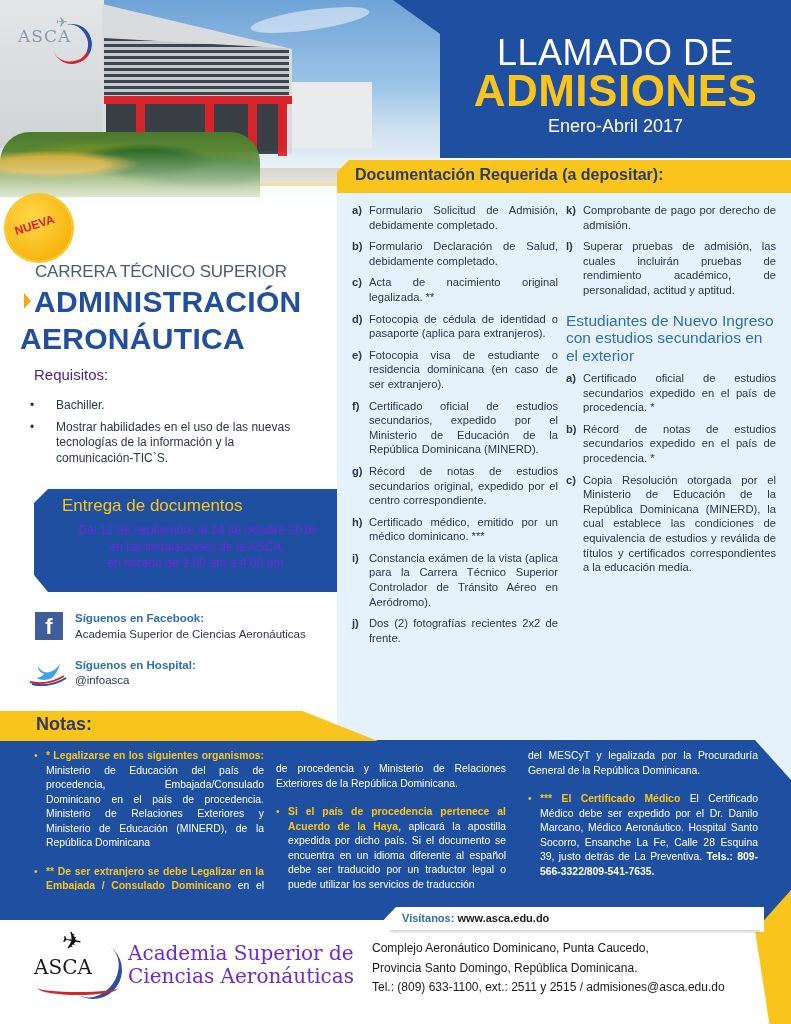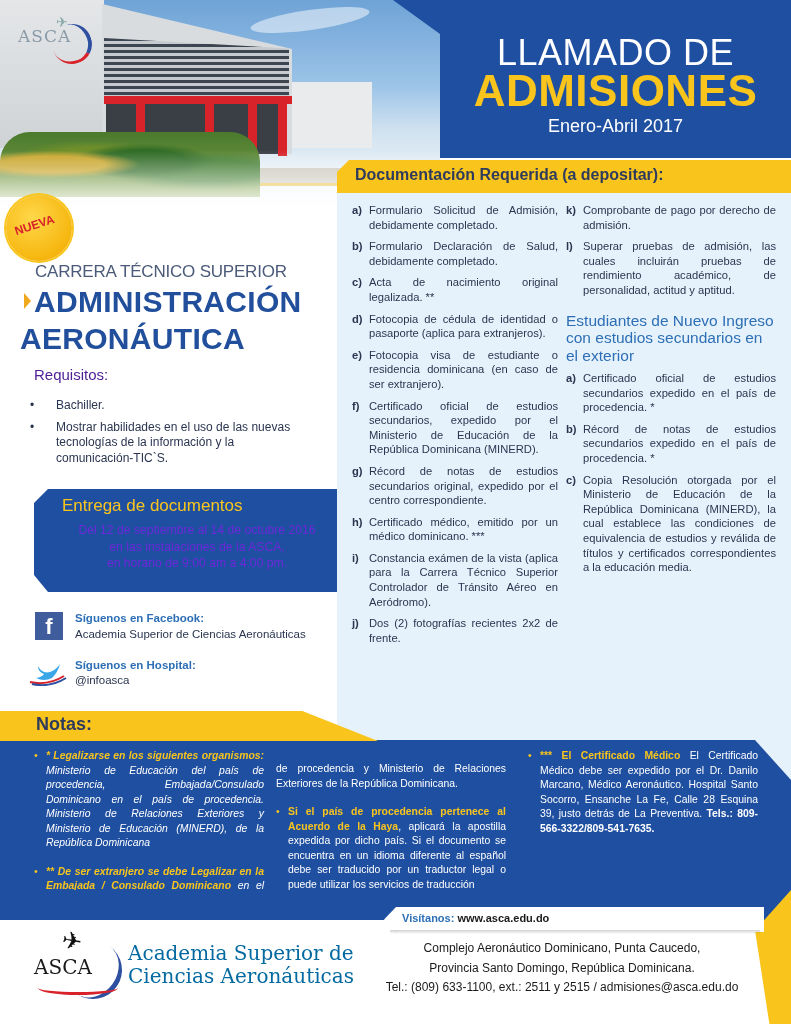--- a/index.html
+++ b/index.html
@@ -84,41 +84,41 @@
   .notes-bar { left: 0; top: 711px; width: 378px; height: 30px; background: #f9c51d; clip-path: polygon(0 0, 80% 0, 100% 100%, 0 100%); }
   .notes-h { left: 36px; top: 714px; font-size: 18px; font-weight: bold; color: #2f3b5c; font-family: "Liberation Sans", sans-serif; }
   .notes-panel { left: 0; top: 740px; width: 791px; height: 180px; background: #1f4fa0; clip-path: polygon(0 0, 100% 0, 100% 100%, 0 100%); }
   .notes-corner { left: 755px; top: 740px; width: 36px; height: 40px; background: #e6f2fb; clip-path: polygon(0 0, 100% 0, 100% 100%); }
   .ncol { top: 749px; width: 230px; font-size: 10.4px; line-height: 14.5px; color: #fff; font-family: "Liberation Sans", sans-serif; text-align: justify; }
   .ncol .y { color: #f9c51d; font-weight: bold; }
   .ncol .wb { font-weight: bold; }
   .ncol p { margin-bottom: 14px; }
   .ncol .bul { position: relative; padding-left: 12px; }
   .ncol .bul:before { content: "•"; position: absolute; left: 0; color: #f9c51d; }
-  .nc1 { left: 34px; font-style: italic; }
+  .nc1 { left: 34px; }
   .nc2 { left: 276px; margin-top: 13px; }
   .nc3 { left: 528px; }
 
   
   .foot-strip { left: 0; top: 890px; width: 791px; height: 30px; background: #1f4fa0; }
   .visit-bar { left: 384px; top: 907px; width: 380px; height: 25px; background: #fff; clip-path: polygon(12px 0, 100% 0, 100% 100%, 12px 100%, 0 50%); box-shadow: 0 2px 4px rgba(0,0,0,0.3); }
   .visit-shadow { left: 390px; top: 930px; width: 370px; height: 4px; background: linear-gradient(180deg, rgba(0,0,0,0.18), rgba(0,0,0,0)); }
   .visit-t { left: 402px; top: 912px; font-size: 11px; font-family: "Liberation Sans", sans-serif; }
   .visit-t .k { color: #2d6fb6; font-weight: bold; margin-top: 8px; }
   .visit-t .v { color: #1a1a1a; font-weight: bold; }
   .yellow-tri { left: 755px; top: 890px; width: 36px; height: 134px; background: #f9c51d; clip-path: polygon(100% 0, 100% 100%, 40% 100%, 0 30%); }
   .foot-blue-tri { left: 752px; top: 880px; width: 39px; height: 40px; background: #1f4fa0; clip-path: polygon(100% 0, 100% 60%, 0 100%); }
-  .addr { left: 380px; top: 939px; width: 364px; text-align: center; font-size: 12px; line-height: 19.5px; color: #1a1a1a; font-family: "Liberation Sans", sans-serif; white-space: pre-line; }
+  .addr { left: 372px; top: 939px; width: 364px; text-align: left; font-size: 12px; line-height: 19.5px; color: #1a1a1a; font-family: "Liberation Sans", sans-serif; white-space: pre-line; }
 
   .logo-foot { left: 34px; top: 935px; width: 90px; height: 70px; }
   .logo-foot .asca { position: absolute; left: 0; top: 20px; font-family: "DejaVu Serif", serif; font-size: 20px; color: #1a1a1a; }
   .logo-foot .arc1 { position: absolute; left: 30px; top: 6px; width: 58px; height: 58px; border-radius: 50%; border-right: 5px solid #2f4fa1; transform: rotate(35deg); }
   .logo-foot .arc2 { position: absolute; left: 4px; top: 46px; width: 80px; height: 14px; border-bottom: 3px solid #d8232a; border-radius: 0 0 50% 50%; }
   .logo-foot .plane { position: absolute; left: 28px; top: -8px; font-size: 24px; color: #111; transform: rotate(10deg); }
-  .inst-name { left: 128px; top: 942px; font-family: "DejaVu Serif", serif; font-size: 20px; line-height: 23px; color: #0369a1; white-space: pre-line; }
+  .inst-name { left: 128px; top: 942px; font-family: "DejaVu Serif", serif; font-size: 20px; line-height: 23px; color: #6d28d9; white-space: pre-line; }
 </style>
 </head>
 <body>
 
 <div class="abs photo">
   <div class="abs sky-cloud"></div>
   <div class="abs building-wall"></div>
   <div class="abs building-main"></div>
   <div class="abs louvers"></div>
   <div class="abs dark-glass"></div>
@@ -258,20 +258,21 @@
 
 <div class="abs ncol nc1">
   <p class="bul"><span class="y">* Legalizarse en los siguientes organismos:</span><span> Ministerio de Educación del país de procedencia, Embajada/Consulado Dominicano en el país de procedencia. Ministerio de Relaciones Exteriores y Ministerio de Educación (MINERD), de la República Dominicana</span></p>
   <p class="bul"><span class="y">** De ser extranjero se debe Legalizar en la Embajada / Consulado Dominicano</span><span> en el país</span></p>
 </div>
 <div class="abs ncol nc2">
   <p>de procedencia y Ministerio de Relaciones Exteriores de la República Dominicana.</p>
   <p class="bul"><span class="y">Si el país de procedencia pertenece al Acuerdo de la Haya</span><span>, aplicará la apostilla expedida por dicho país. Si el documento se encuentra en un idioma diferente al español debe ser traducido por un traductor legal o puede utilizar los servicios de traducción</span></p>
 </div>
 <div class="abs ncol nc3">
+  <p>del MESCyT y legalizada por la Procuraduría General de la República Dominicana.</p>
   <p class="bul"><span class="y">*** El Certificado Médico</span><span> El Certificado Médico debe ser expedido por el Dr. Danilo Marcano, Médico Aeronáutico. Hospital Santo Socorro, Ensanche La Fe, Calle 28 Esquina 39, justo detrás de La Preventiva. </span><span class="wb">Tels.: 809-566-3322/809-541-7635.</span></p>
 </div>
 
 <div class="abs foot-strip"></div>
 <div class="abs foot-blue-tri"></div>
 <div class="abs yellow-tri"></div>
 <div class="abs visit-bar"></div>
 <div class="abs visit-shadow"></div>
 <div class="abs visit-t">
   <span class="k">Visítanos:</span>

